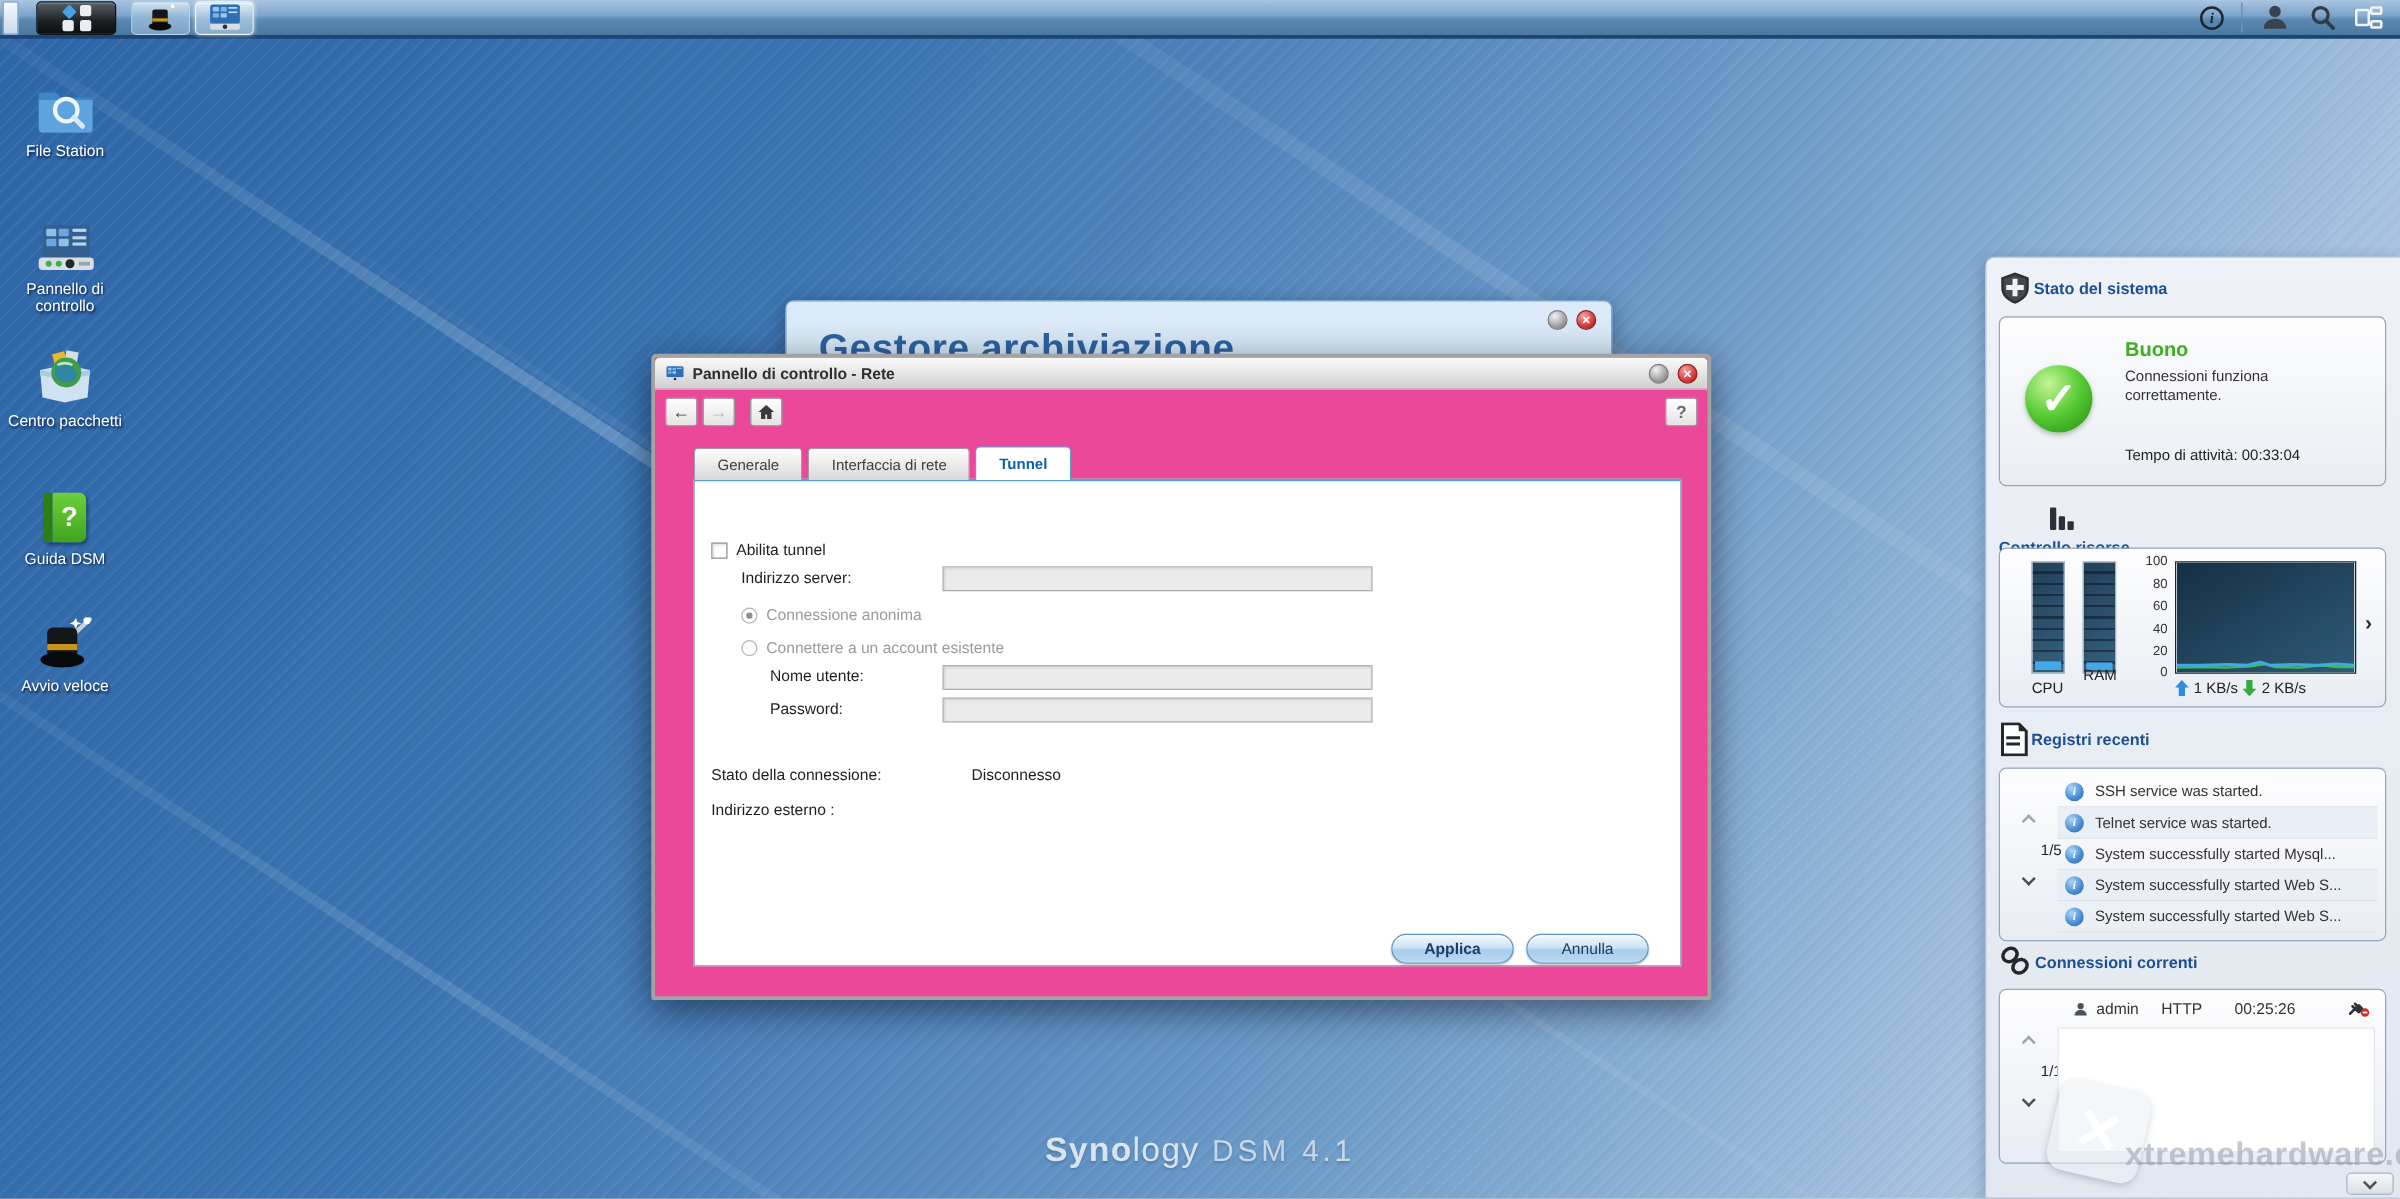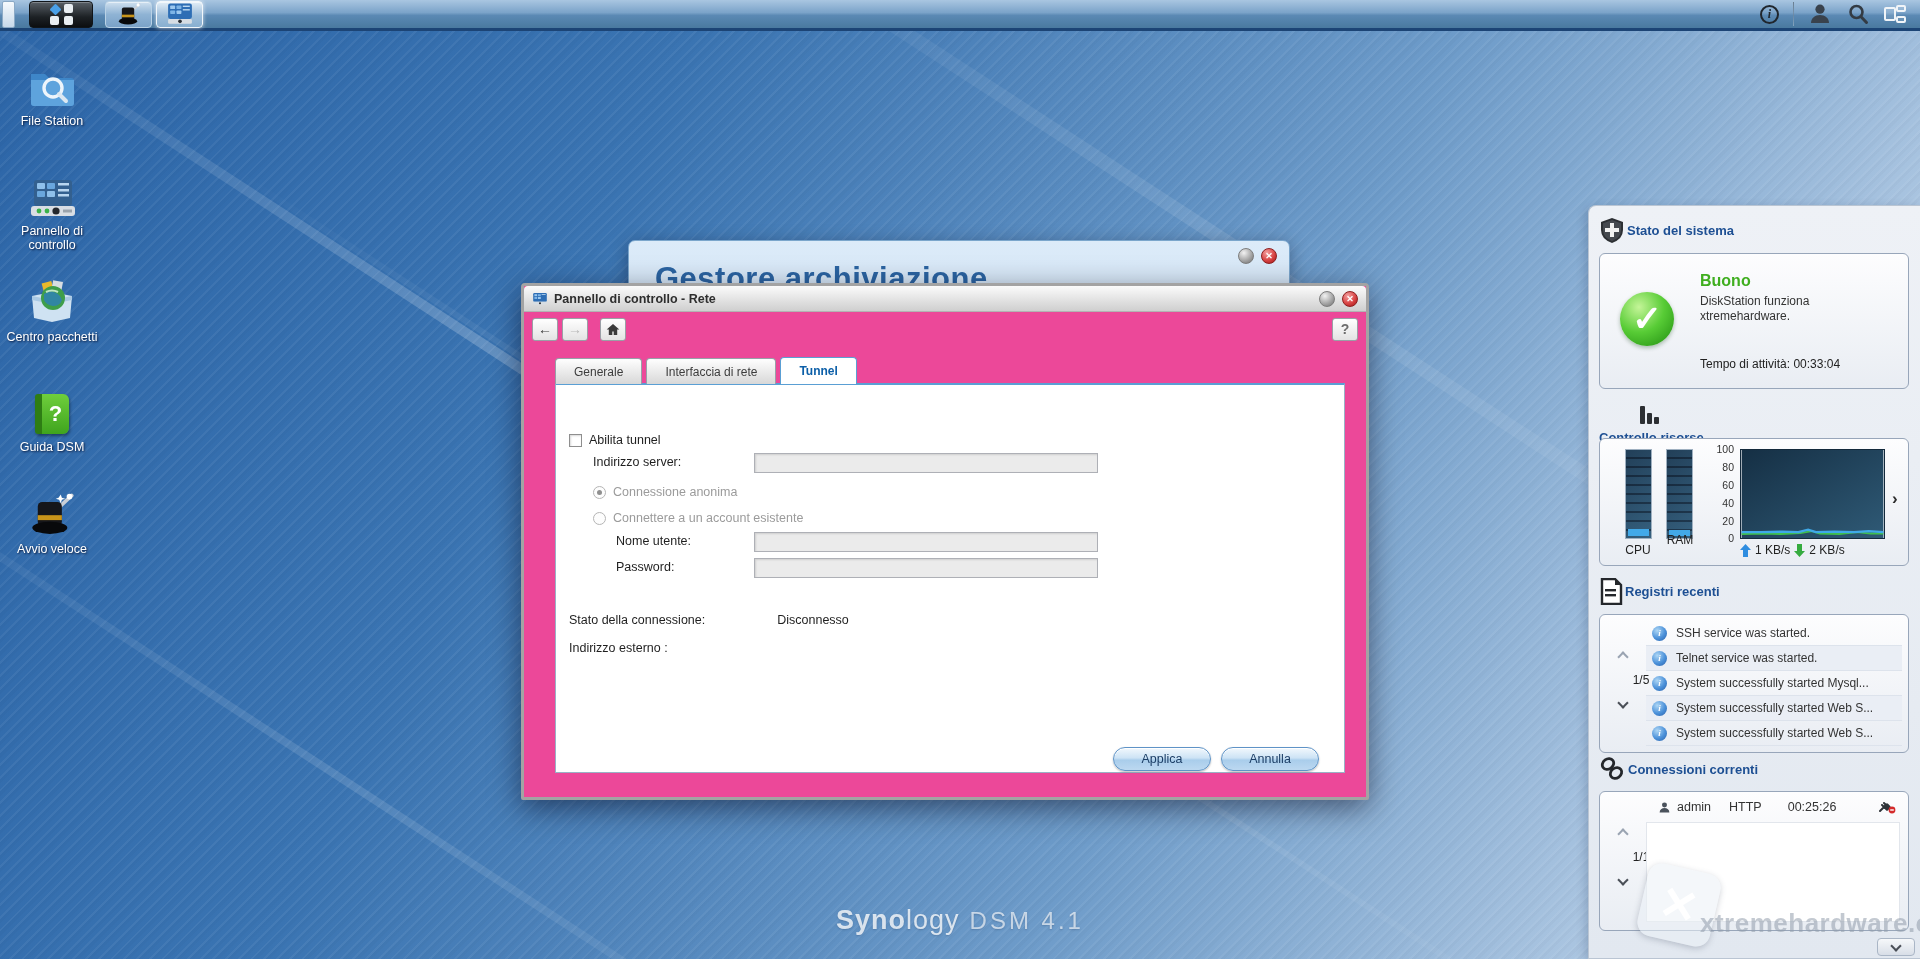--- a/index.html
+++ b/index.html
@@ -322,42 +322,42 @@
     <input class="txt-input" style="left: 198px; top: 173px;" disabled="" value="">
 
     <div class="row" style="left:13px; top:228px;">
       <span>Stato della connessione:</span>
       <span style="margin-left:72px;">Disconnesso</span>
     </div>
     <div class="row" style="left:13px; top:256px;">
       <span>Indirizzo esterno :</span>
     </div>
 
-    <button class="pill-btn" style="left:557px; top:362px;">Applica</button>
+    <button class="pill-btn" style="left:557px; top:362px;font-weight:bold;">Applica</button>
     <button class="pill-btn" style="left:665px; top:362px;">Annulla</button>
   </div>
 </div>
 
 <div id="sidebar">
 
   <div class="w-header" style="top:11px;">
     <svg width="26" height="27" viewBox="0 0 26 27">
       <path d="M13 1 L24 5 V13 q0 9 -11 13 Q2 22 2 13 V5 Z" fill="#2c2f33"></path>
       <path d="M13 3 L22 6.2 V13 q0 7.6 -9 11 Q4 20.6 4 13 V6.2 Z" fill="#45494f"></path>
       <rect x="11" y="6" width="4" height="14" fill="#f2f2f2"></rect>
         <rect x="6" y="11" width="14" height="4" fill="#f2f2f2"></rect>
     </svg>
     <span class="w-title">Stato del sistema</span>
   </div>
   <div class="card" style="top:47px; height:136px;">
     <div class="green-sphere" style="left:20px; top:38px;">
         <span>✓</span>
       </div>
     <div style="position:absolute; left:100px; top:18px; font-size:16px; font-weight:bold; color:#3fae1f;">Buono</div>
-    <div style="position:absolute; left:100px; top:40px; width:150px; font-size:12px; color:#333; line-height:15px;">DiskStation funziona xtremehardware.</div>
+    <div style="position:absolute; left:100px; top:40px; width:150px; font-size:12px; color:#333; line-height:15px;">Connessioni funziona correttamente.</div>
     <div style="position:absolute; left:100px; top:103px; font-size:12px; color:#222;">Tempo di attività: 00:33:04</div>
   </div>
 
   <div class="w-header" style="top:198px;flex-direction:column;">
     <svg width="26" height="24" viewBox="0 0 26 24">
       <rect x="2" y="2" width="5" height="18" rx="1" fill="#2c2f33"></rect>
       <rect x="9" y="9" width="5" height="11" rx="1" fill="#2c2f33"></rect>
       <rect x="16" y="13" width="5" height="7" rx="1" fill="#2c2f33"></rect>
     </svg>
     <span class="w-title">Controllo risorse</span>

